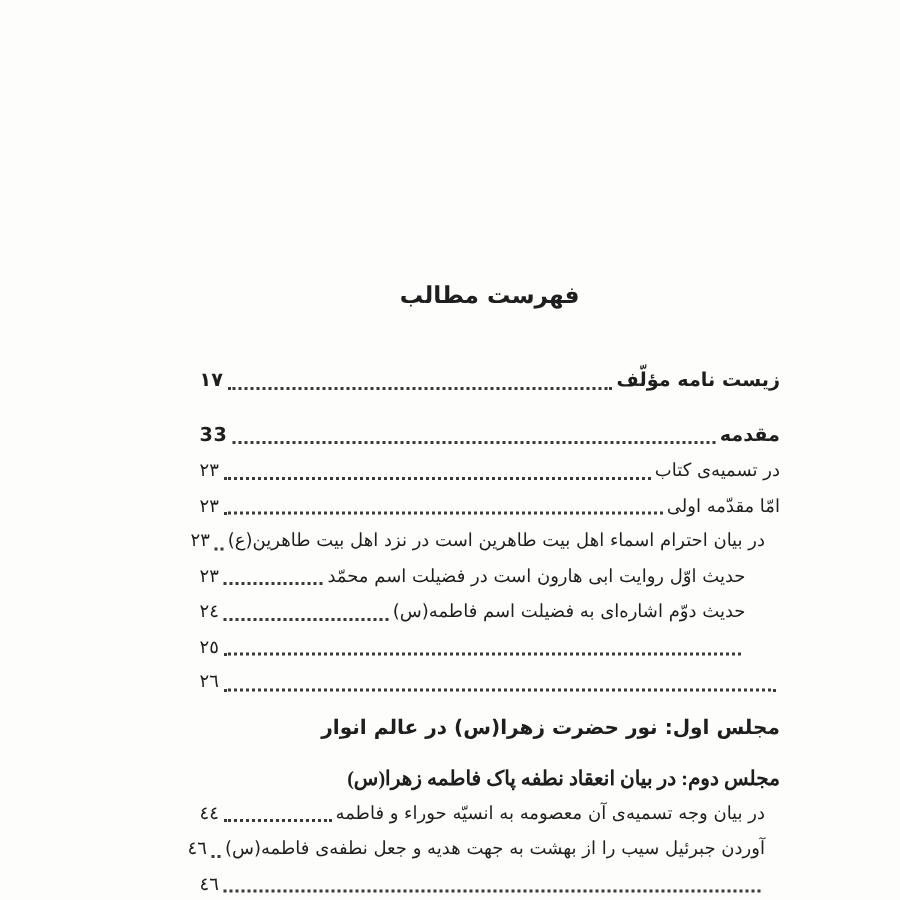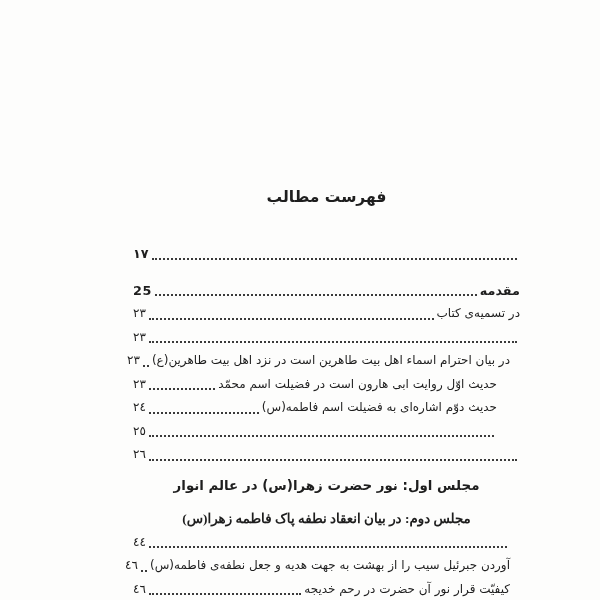--- a/index.html
+++ b/index.html
@@ -24,21 +24,21 @@
   }
   .toc-list{margin-top:35px;}
   .row{
     display:flex;align-items:center;
     height:23.5px;
     font-size:12px;line-height:23.5px;
   }
   .row.front{font-weight:bold;font-size:12.8px;}
   .row.front + .row.front{margin-top:13px;}
   .row.heading{
-    justify-content:center;
+    justify-content:flex-start;
     font-weight:bold;font-size:13.4px;
     height:24px;margin-top:7px;
   }
   .row.heading + .row.heading{margin-top:9px;font-family:Liberation Serif, serif;}
   .indent1{padding-right:10px;}
   .indent2{padding-right:23px;}
   .etitle{white-space:nowrap;flex:0 0 auto;}
   .dots{
     flex:1 1 auto;min-width:6px;
     align-self:flex-end;
@@ -48,37 +48,39 @@
   }
   .pnum{white-space:nowrap;flex:0 0 auto;letter-spacing:0.5px;}
 </style>
 </head>
 <body>
 
 <div class="page">
   <h1 class="doc-title">فهرست مطالب</h1>
   <div class="toc-list">
   <div class="row front">
+    <span class="etitle">زیست نامه مؤلّف</span>
     <span class="dots"></span>
     <span class="pnum">١٧</span>
   </div>
 
   <div class="row front">
     <span class="etitle">مقدمه</span>
     <span class="dots"></span>
-    <span class="pnum">25</span>
+    <span class="pnum">33</span>
   </div>
 
   <div class="row">
     <span class="etitle">در تسمیه‌ی کتاب</span>
     <span class="dots"></span>
     <span class="pnum">٢٣</span>
   </div>
 
   <div class="row">
+    <span class="etitle">امّا مقدّمه اولی</span>
     <span class="dots"></span>
     <span class="pnum">٢٣</span>
   </div>
 
   <div class="row indent1">
     <span class="etitle">در بیان احترام اسماء اهل بیت طاهرین است در نزد اهل بیت طاهرین(ع)</span>
     <span class="dots"></span>
     <span class="pnum">٢٣</span>
   </div>
 
@@ -106,29 +108,29 @@
 
   <div class="row heading">
     <span>مجلس اول: نور حضرت زهرا(س) در عالم انوار</span>
   </div>
 
   <div class="row heading">
     <span>مجلس دوم: در بیان انعقاد نطفه پاک فاطمه زهرا(س)</span>
   </div>
 
   <div class="row indent1">
+    <span class="etitle">در بیان وجه تسمیه‌ی آن معصومه به انسیّه حوراء و فاطمه</span>
     <span class="dots"></span>
     <span class="pnum">٤٤</span>
   </div>
 
   <div class="row indent1">
     <span class="etitle">آوردن جبرئیل سیب را از بهشت به جهت هدیه و جعل نطفه‌ی فاطمه(س)</span>
     <span class="dots"></span>
     <span class="pnum">٤٦</span>
   </div>
 
   <div class="row indent1">
-    <span class="etitle">کیفیّت قرار نور آن حضرت در رحم خدیجه</span>
     <span class="dots"></span>
     <span class="pnum">٤٦</span>
   </div>
 </div>
 </div>
 
 </body></html>

